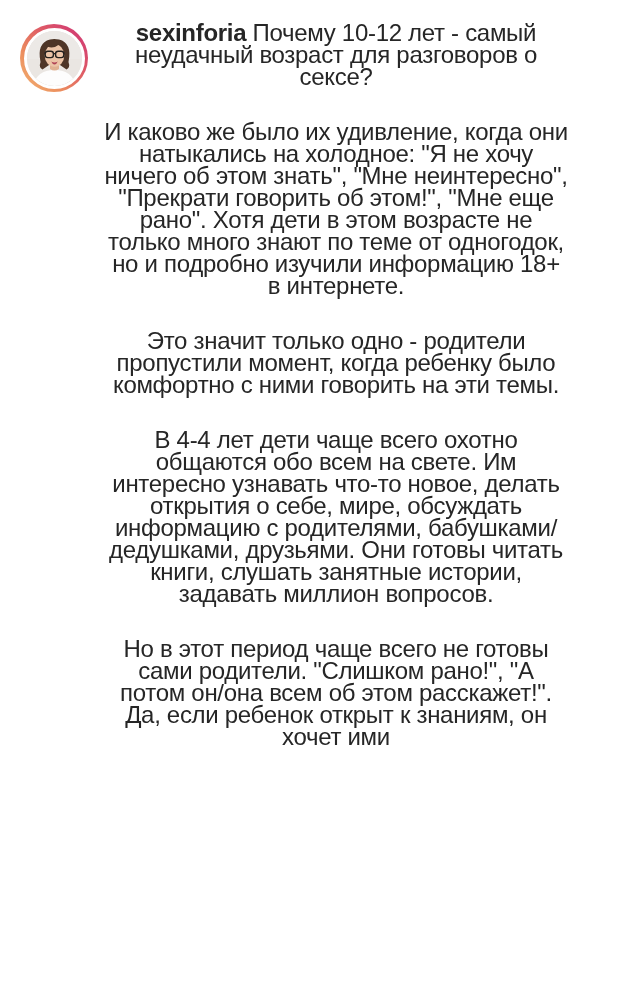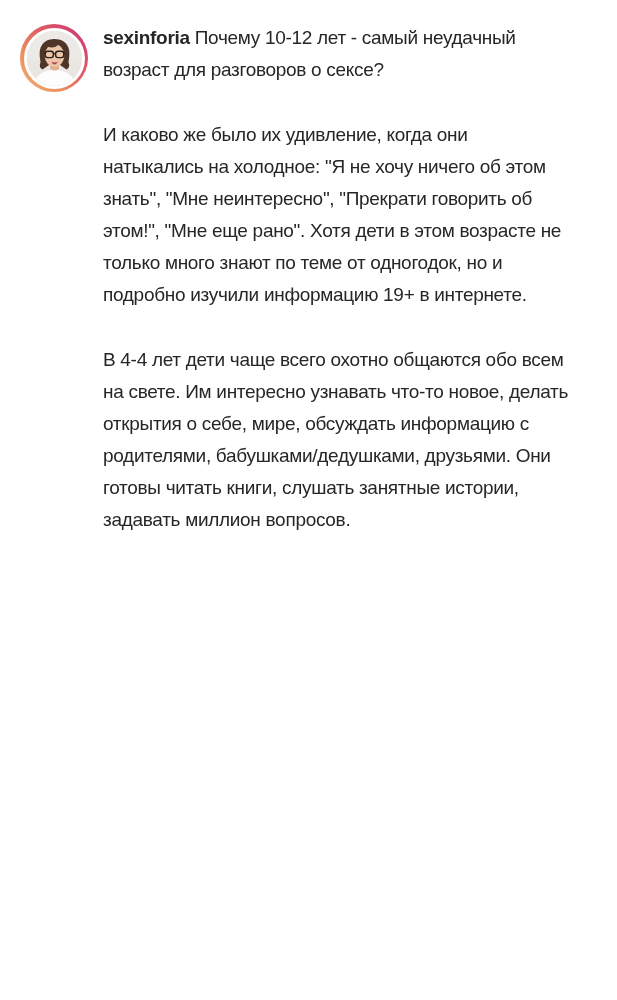--- a/index.html
+++ b/index.html
@@ -40,23 +40,24 @@
     border-radius: 50%;
     overflow: hidden;
     background: #eae6e3;
   }
   .avatar svg { display: block; }
   .caption-col {
     flex: 1 1 auto;
     box-sizing: border-box;
     padding: 22px 48px 0 0;
     color: #262626;
-    font-size: 19px;
-    line-height: 32px;
+    font-size: 24px;
+    line-height: 22px;
     letter-spacing: -0.3px;
+    text-align: center;
   }
   .caption-col p {
     margin: 0 0 33px 0;
     padding: 0;
     white-space: pre-wrap;
   }
   .caption-col p:last-child { margin-bottom: 0; }
   .username {
     font-weight: 700;
     color: #262626;
@@ -99,17 +100,19 @@
 
             <path d="M24.3 30.6 Q27.5 32.6 30.7 30.6 Q29.5 33.6 27.5 33.6 Q25.5 33.6 24.3 30.6 Z" fill="#b04356"></path>
           </g>
         </svg>
       </div>
     </div>
   </div>
 
   <div class="caption-col">
     <p><span class="username">sexinforia</span> <span>Почему 10-12 лет - самый неудачный возраст для разговоров о сексе?</span></p>
-    <p>И каково же было их удивление, когда они натыкались на холодное: "Я не хочу ничего об этом знать", "Мне неинтересно", "Прекрати говорить об этом!", "Мне еще рано". Хотя дети в этом возрасте не только много знают по теме от одногодок, но и подробно изучили информацию 19+ в интернете.</p>
+    <p>И каково же было их удивление, когда они натыкались на холодное: "Я не хочу ничего об этом знать", "Мне неинтересно", "Прекрати говорить об этом!", "Мне еще рано". Хотя дети в этом возрасте не только много знают по теме от одногодок, но и подробно изучили информацию 18+ в интернете.</p>
+    <p>Это значит только одно - родители пропустили момент, когда ребенку было комфортно с ними говорить на эти темы.</p>
     <p>В 4-4 лет дети чаще всего охотно общаются обо всем на свете. Им интересно узнавать что-то новое, делать открытия о себе, мире, обсуждать информацию с родителями, бабушками/дедушками, друзьями. Они готовы читать книги, слушать занятные истории, задавать миллион вопросов.</p>
+    <p>Но в этот период чаще всего не готовы сами родители. "Слишком рано!", "А потом он/она всем об этом расскажет!". Да, если ребенок открыт к знаниям, он хочет ими</p>
   </div>
 
 </div>
 
 </body></html>

